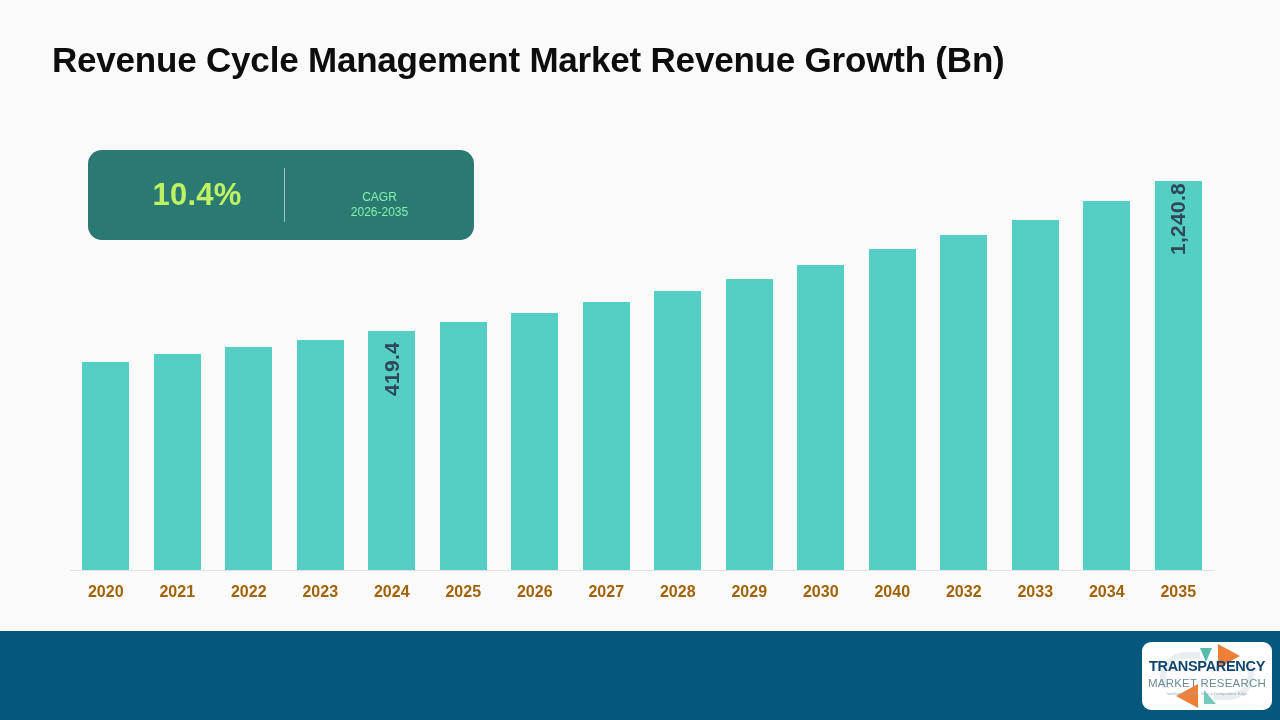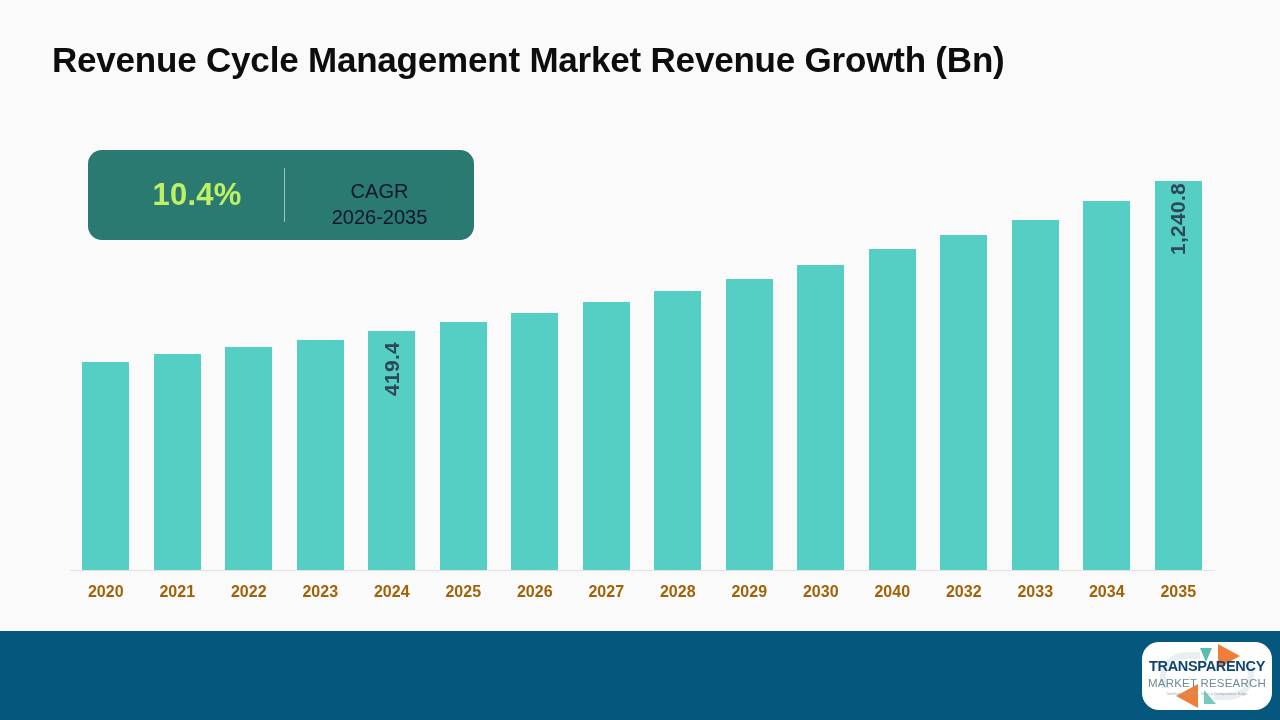--- a/index.html
+++ b/index.html
@@ -64,22 +64,22 @@
     width: 1px;
     height: 54px;
     background: rgba(255,255,255,0.55);
   }
   #cagr-text-wrap {
     flex: 1;
     display: flex;
     flex-direction: column;
     align-items: center;
     justify-content: center;
-    color: #0f172a;
-    font-size: 20px;
+    color: #86efac;
+    font-size: 12px;
     line-height: 1.28;
     font-weight: 400;
     margin-top: 20px;
   }
   
   #plot {
     position: absolute;
     left: 70px;
     top: 120px;
     width: 1145px;
@@ -142,21 +142,21 @@
     height: 89px;
     background: #05577e;
   }
   #logo {
     position: absolute;
     right: 8px;
     top: 11px;
     width: 130px;
     height: 68px;
     background: #ffffff;
-    border-radius: 17px;
+    border-radius: 9px;
     overflow: hidden;
     margin-left: 48px;
   }
   #logo-inner {
     position: absolute;
     inset: 0;
   }
   #logo-text {
     position: absolute;
     left: 0;

